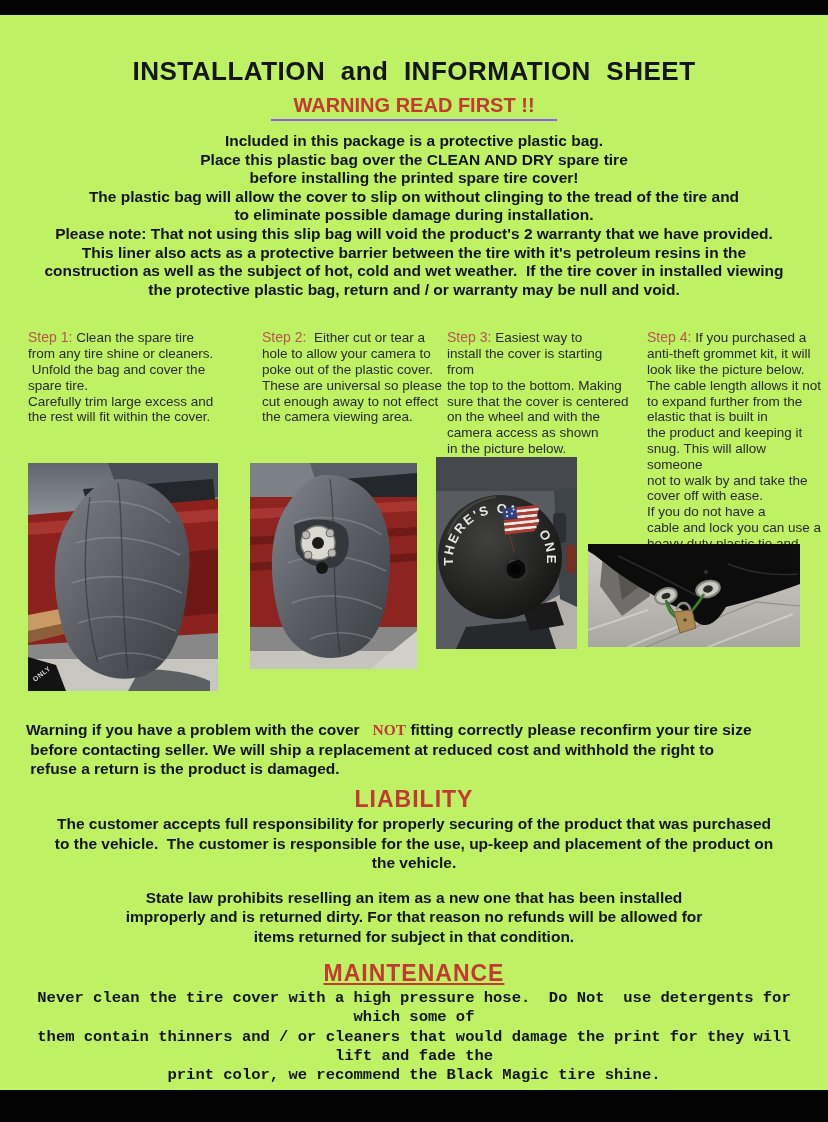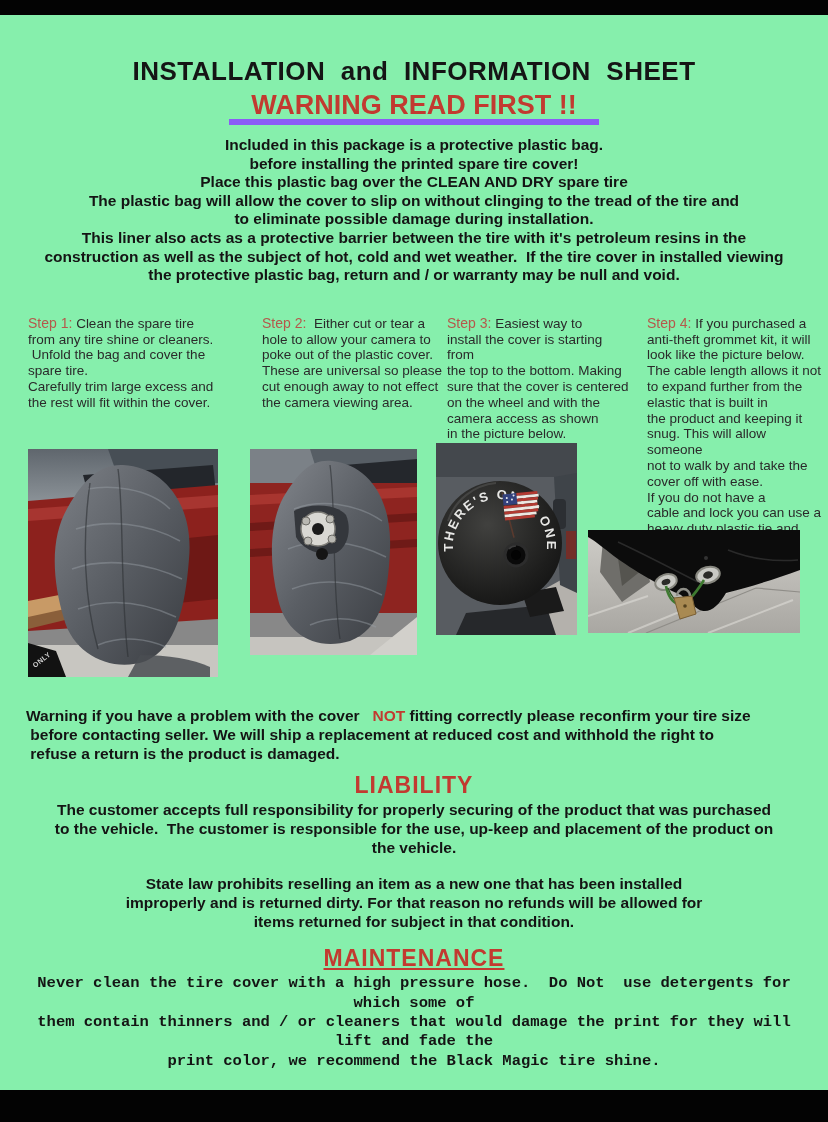--- a/index.html
+++ b/index.html
@@ -1,33 +1,33 @@
 <!DOCTYPE html>
 <html><head>
 <meta charset="utf-8">
 <style>
   * { margin:0; padding:0; box-sizing:border-box; }
   html,body { background:#ffffff; }
   .page {
     position:relative; width:828px; height:1122px;
-    background:#86efac; overflow:hidden;
+    background:#bef264; overflow:hidden;
     font-family:"Liberation Sans", sans-serif; color:#161616;
   }
   .bar-top { height:15px; background:#030303; }
   .bar-bottom { position:absolute; left:0; right:0; bottom:0; height:32px; background:#030303; }
 
   .doc-title {
     margin-top:42px; text-align:center;
     font-size:26px; line-height:28px; font-weight:bold; color:#151515;
     letter-spacing:0.5px; white-space:pre-wrap;
   }
   .warn-wrap { text-align:center; margin-top:7px; }
   .warn-heading {
-    display:inline-block; font-size:27px; line-height:26px; font-weight:bold;
-    color:#c23a30; border-bottom:6px solid #8b5cf6; padding:0 22px 1px 22px;
+    display:inline-block; font-size:20px; line-height:26px; font-weight:bold;
+    color:#c23a30; border-bottom:2px solid #8b5cf6; padding:0 22px 1px 22px;
     white-space:pre-wrap;
   }
   .intro { margin-top:11px; text-align:center; }
   .intro-line {
     font-size:15.5px; line-height:18.6px; font-weight:bold; color:#141414;
     white-space:pre-wrap;
   }
 
   .steps-section { position:relative; margin-top:31px; height:365px; }
   .step-text {
@@ -45,21 +45,21 @@
   .ph1 { left:28px;  top:133px; width:190px; height:228px; }
   .ph2 { left:250px; top:133px; width:167px; height:206px; }
   .ph3 { left:436px; top:127px; width:141px; height:192px; }
   .ph4 { left:588px; top:214px; width:212px; height:103px; }
 
   .fit-warning {
     margin:25px 20px 0 26px; width:786px;
     font-size:15.5px; line-height:19.3px; font-weight:bold; color:#141414;
     white-space:pre-wrap;
   }
-  .fit-warning .hl { color:#c23a30; }
+  .fit-warning .hl { color:#c23a30;font-family:Liberation Serif, serif; }
 
   .red-heading {
     margin-top:8px; text-align:center;
     font-size:23px; line-height:26px; font-weight:bold; color:#c23a30;
     letter-spacing:1px;
   }
   .center-para {
     margin:2px auto 0 auto; width:792px; text-align:center;
     font-size:15.5px; line-height:19.3px; font-weight:bold; color:#141414;
     white-space:pre-wrap;
@@ -74,24 +74,25 @@
 <div class="page">
   <div class="bar-top"></div>
   <div class="bar-bottom"></div>
 
   <h1 class="doc-title">INSTALLATION  and  INFORMATION  SHEET</h1>
 
   <div class="warn-wrap"><span class="warn-heading">WARNING READ FIRST !!</span></div>
 
   <div class="intro">
     <div class="intro-line">Included in this package is a protective plastic bag.</div>
+    <div class="intro-line">Place this plastic bag over the CLEAN AND DRY spare tire</div>
     <div class="intro-line">before installing the printed spare tire cover!</div>
-    <div class="intro-line">Place this plastic bag over the CLEAN AND DRY spare tire</div>
     <div class="intro-line">The plastic bag will allow the cover to slip on without clinging to the tread of the tire and</div>
     <div class="intro-line">to eliminate possible damage during installation.</div>
+    <div class="intro-line">Please note: That not using this slip bag will void the product's 2 warranty that we have provided.</div>
     <div class="intro-line">This liner also acts as a protective barrier between the tire with it's petroleum resins in the</div>
     <div class="intro-line">construction as well as the subject of hot, cold and wet weather.  If the tire cover in installed viewing</div>
     <div class="intro-line">the protective plastic bag, return and / or warranty may be null and void.</div>
   </div>
 
   <div class="steps-section">
     <p class="step-text s1"><span class="step-label">Step 1:</span><span> Clean the spare tire
 from any tire shine or cleaners.
  Unfold the bag and cover the
 spare tire.

